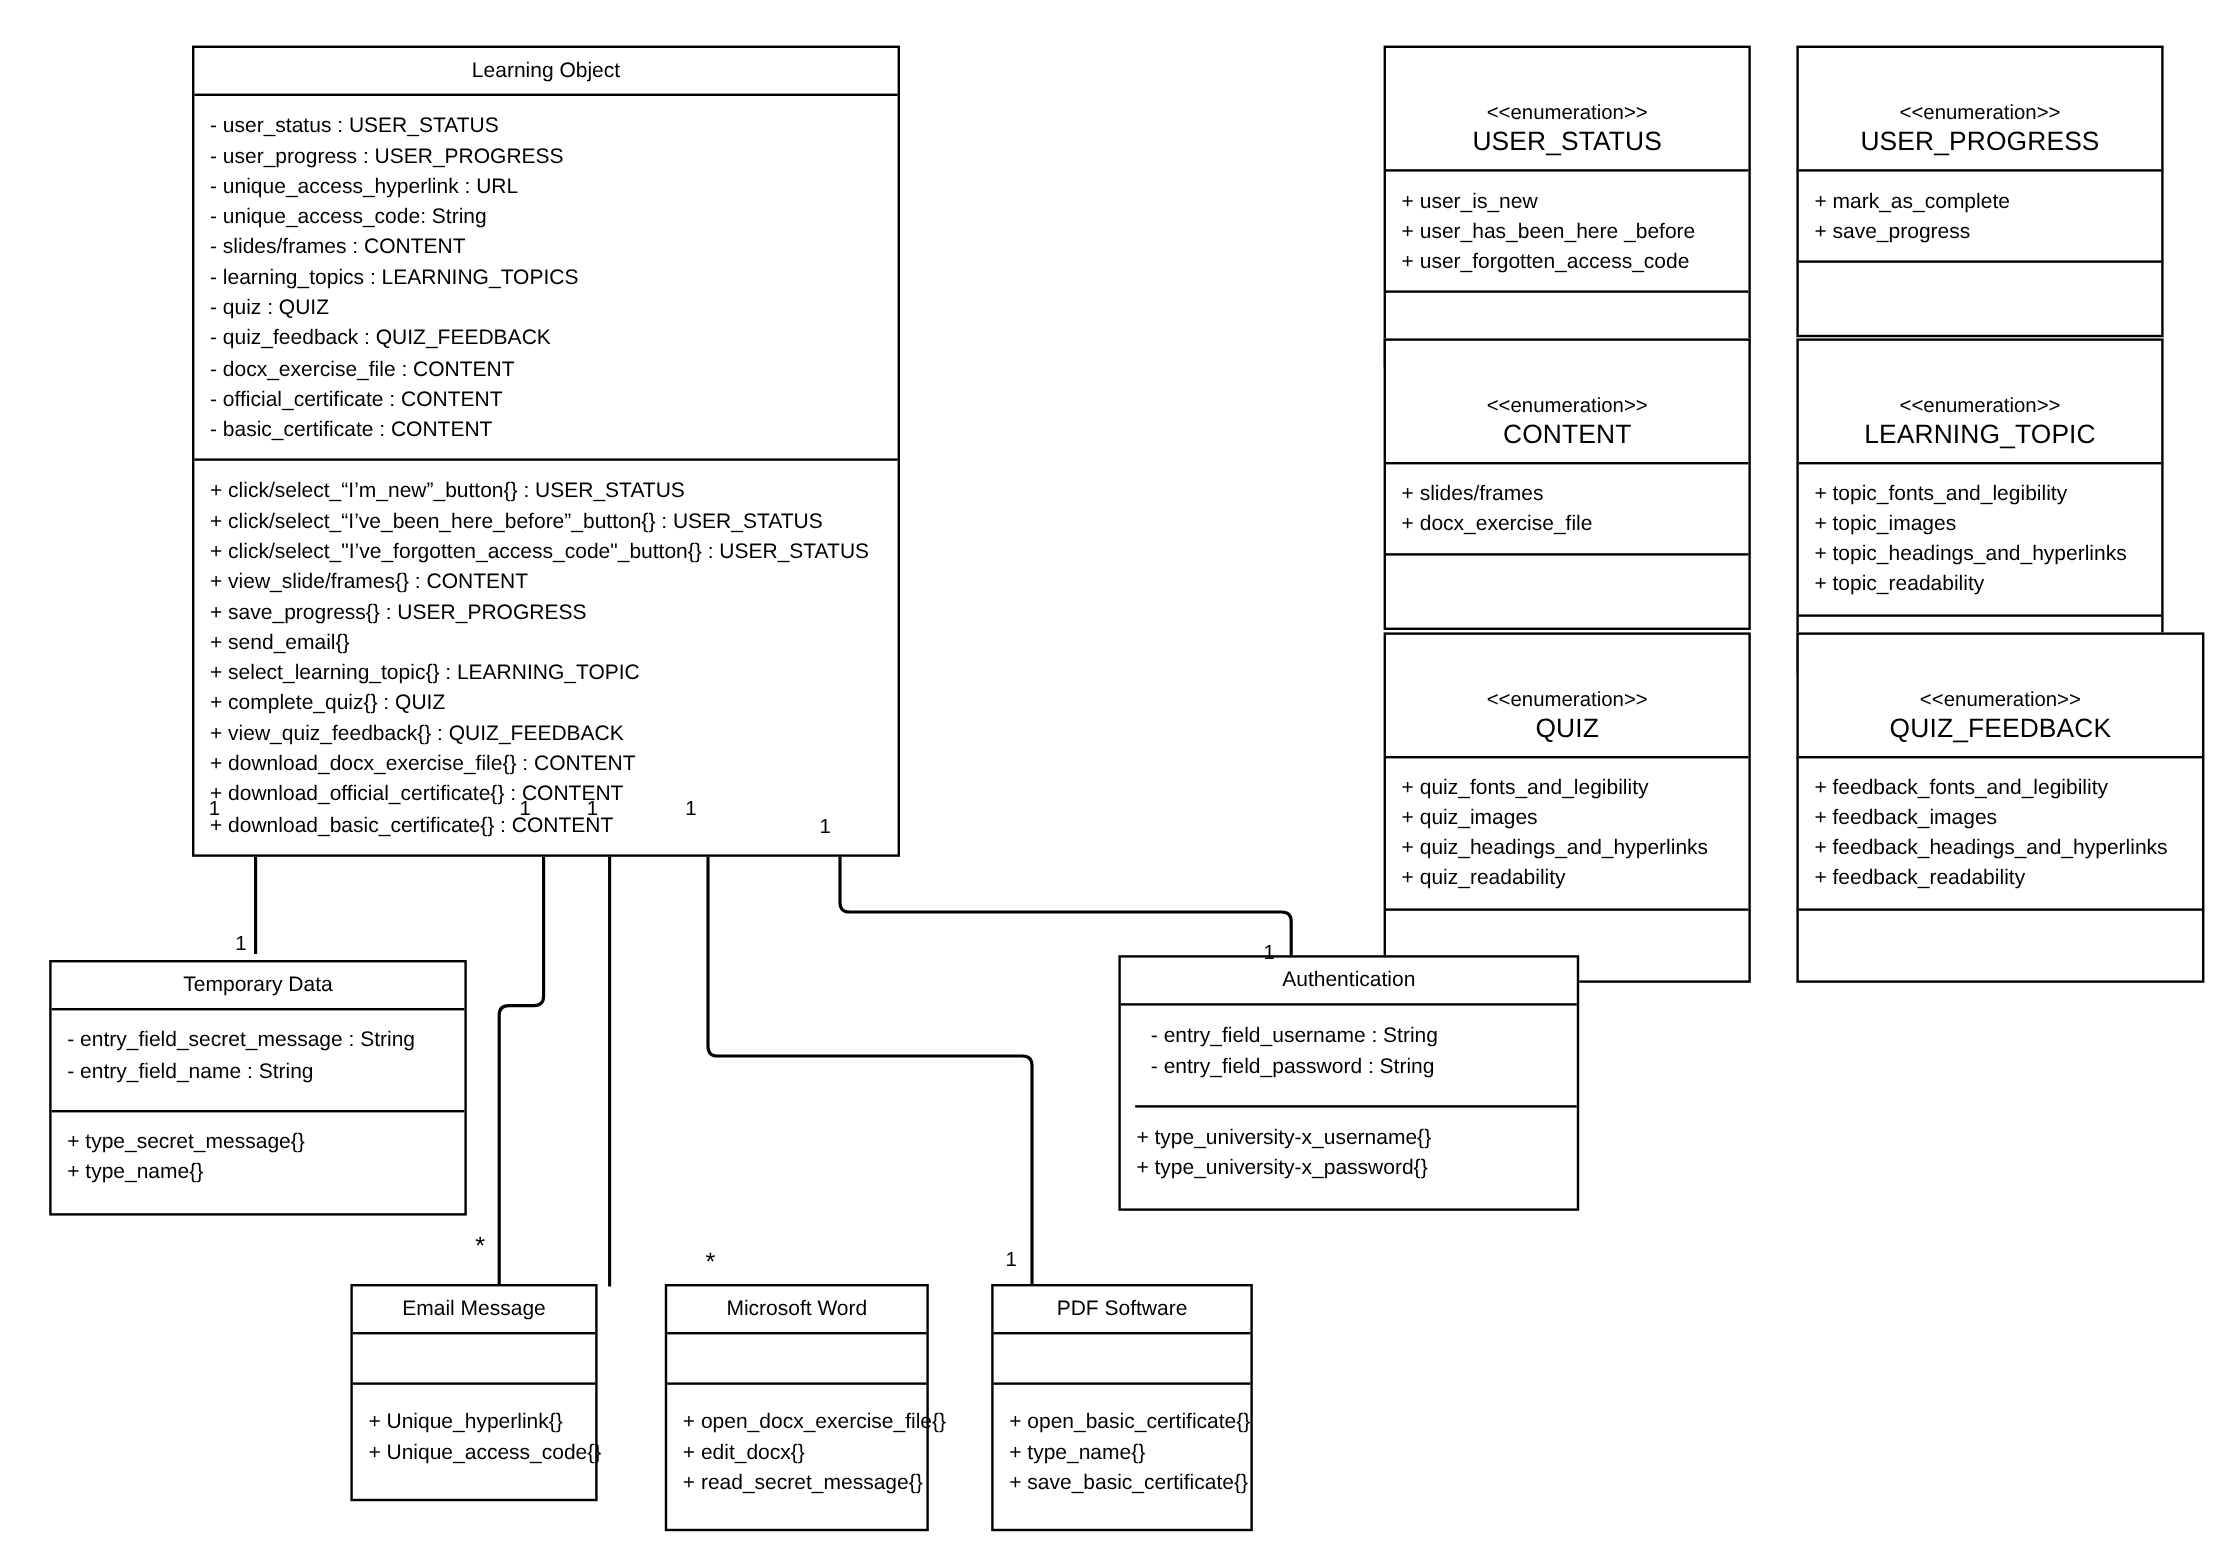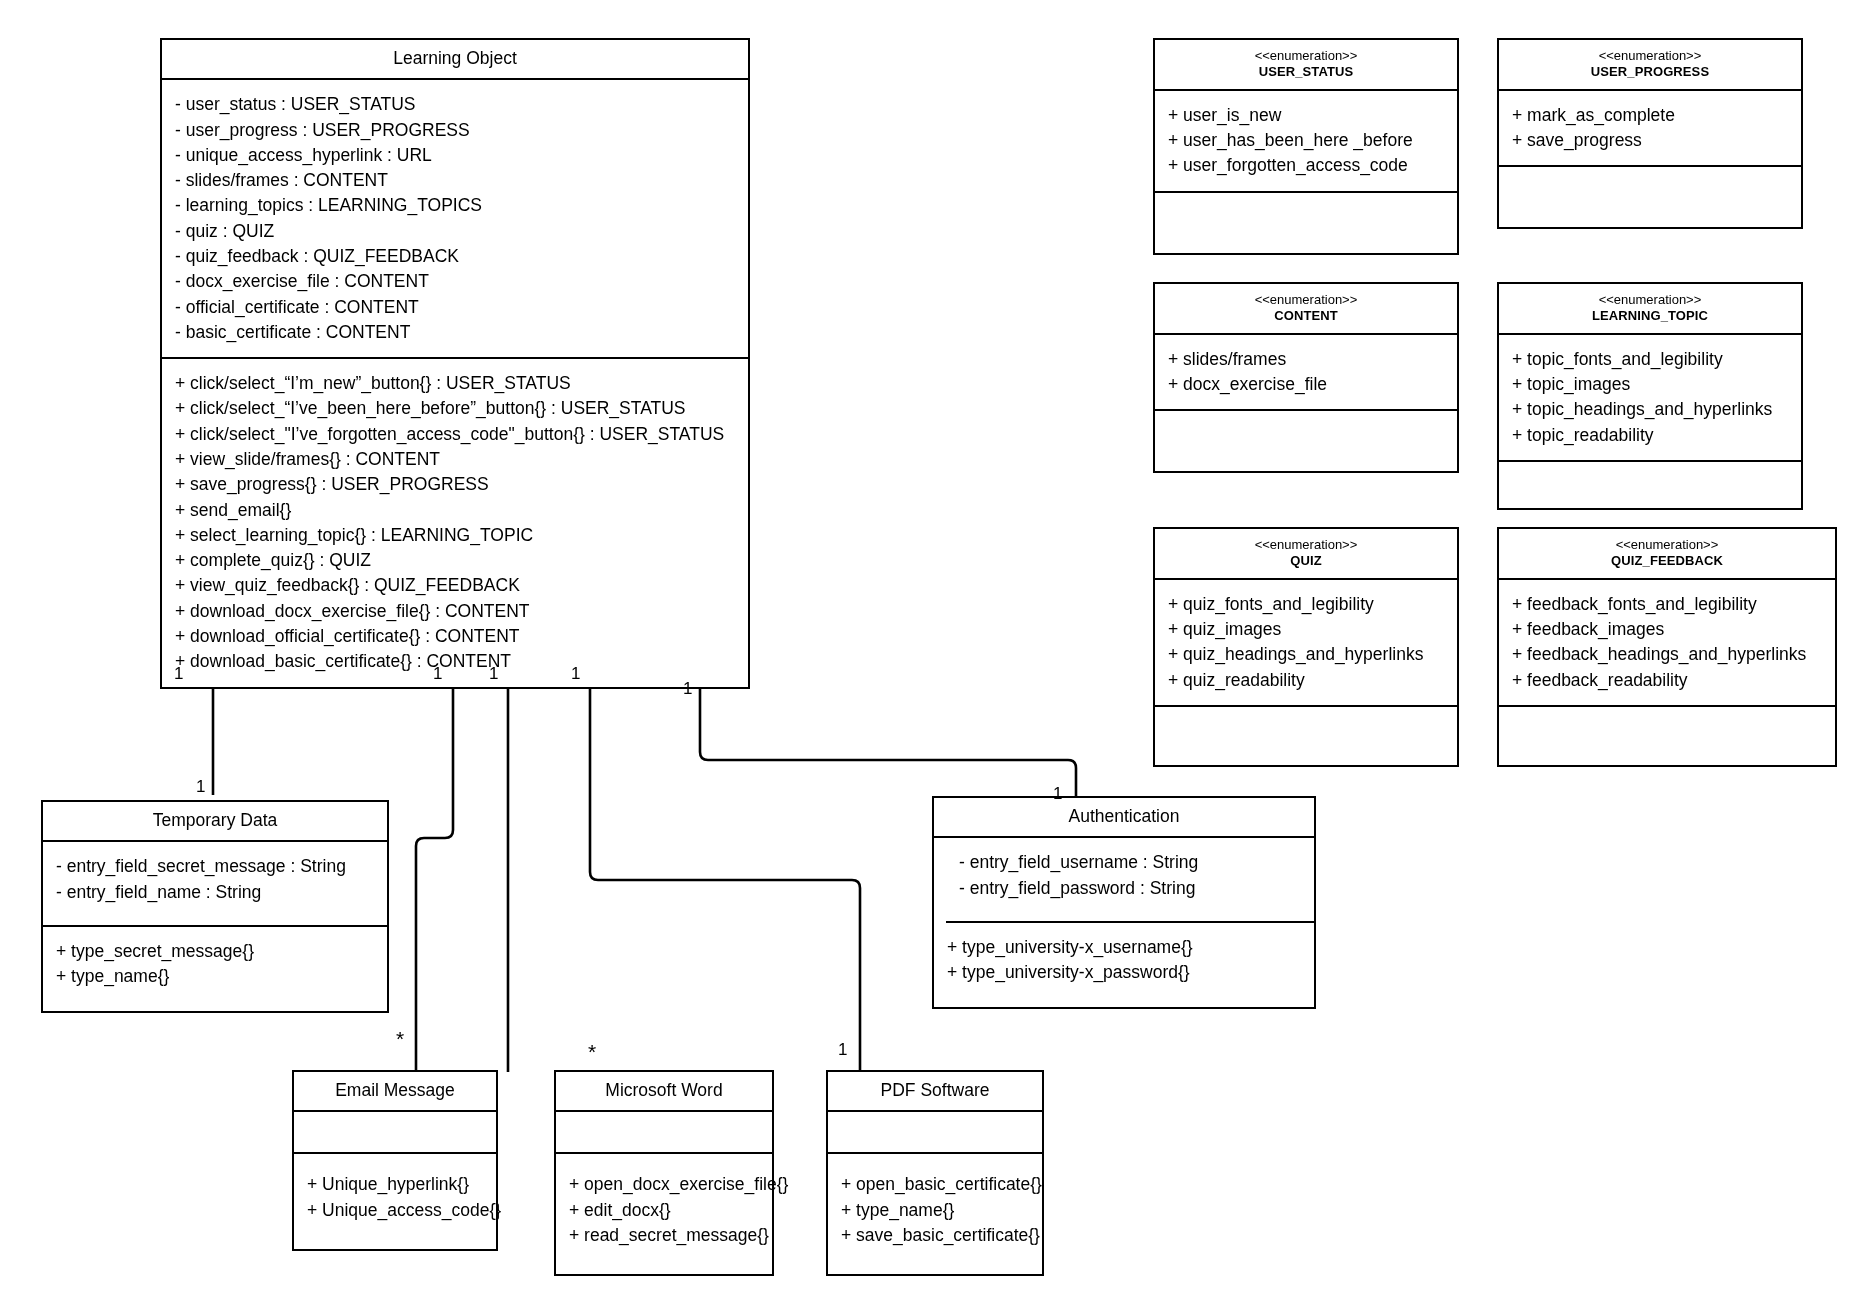--- a/index.html
+++ b/index.html
@@ -30,27 +30,28 @@
   .uml-header {
     box-sizing: border-box;
     text-align: center;
     padding: 8px 6px 9px 6px;
     font-size: 17.5px;
     line-height: 1.22;
     border-bottom: 2.2px solid #000;
   }
   .uml-header .stereotype {
     display: block;
-    font-size: 13px;
+    font-size: 17px;
     font-weight: normal;
+    margin-top: 36px;
   }
   .uml-header .enum-name {
     display: block;
-    font-weight: bold;
-    font-size: 13px;
+    font-weight: normal;
+    font-size: 22px;
     letter-spacing: 0.1px;
   }
   .uml-compartment {
     box-sizing: border-box;
     padding: 12px 12px 12px 13px;
     font-size: 17.5px;
     line-height: 1.445;
   }
   .uml-compartment.divider {
     border-bottom: 2.2px solid #000;
@@ -120,20 +121,21 @@
 
   <span class="mult" style="left:683px; top:680px;">1</span>
   <span class="mult" style="left:1053px; top:785px;">1</span>
 
   <div class="uml-box" id="cls-learning-object" style="left:160px; top:38px; width:590px;">
     <div class="uml-header">Learning Object</div>
     <div class="uml-compartment divider">
         <div class="row">- user_status : USER_STATUS</div>
         <div class="row">- user_progress : USER_PROGRESS</div>
         <div class="row">- unique_access_hyperlink : URL</div>
+        <div class="row">- unique_access_code: String</div>
         <div class="row">- slides/frames : CONTENT</div>
         <div class="row">- learning_topics : LEARNING_TOPICS</div>
         <div class="row">- quiz : QUIZ</div>
         <div class="row">- quiz_feedback : QUIZ_FEEDBACK</div>
         <div class="row">- docx_exercise_file : CONTENT</div>
         <div class="row">- official_certificate : CONTENT</div>
         <div class="row">- basic_certificate : CONTENT</div>
       </div>
     <div class="uml-compartment">
         <div class="row">+ click/select_“I’m_new”_button{} : USER_STATUS</div>

